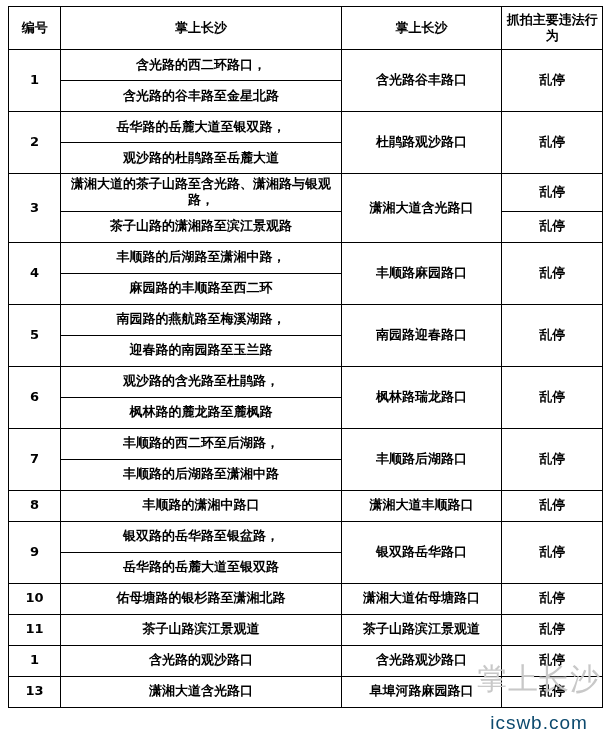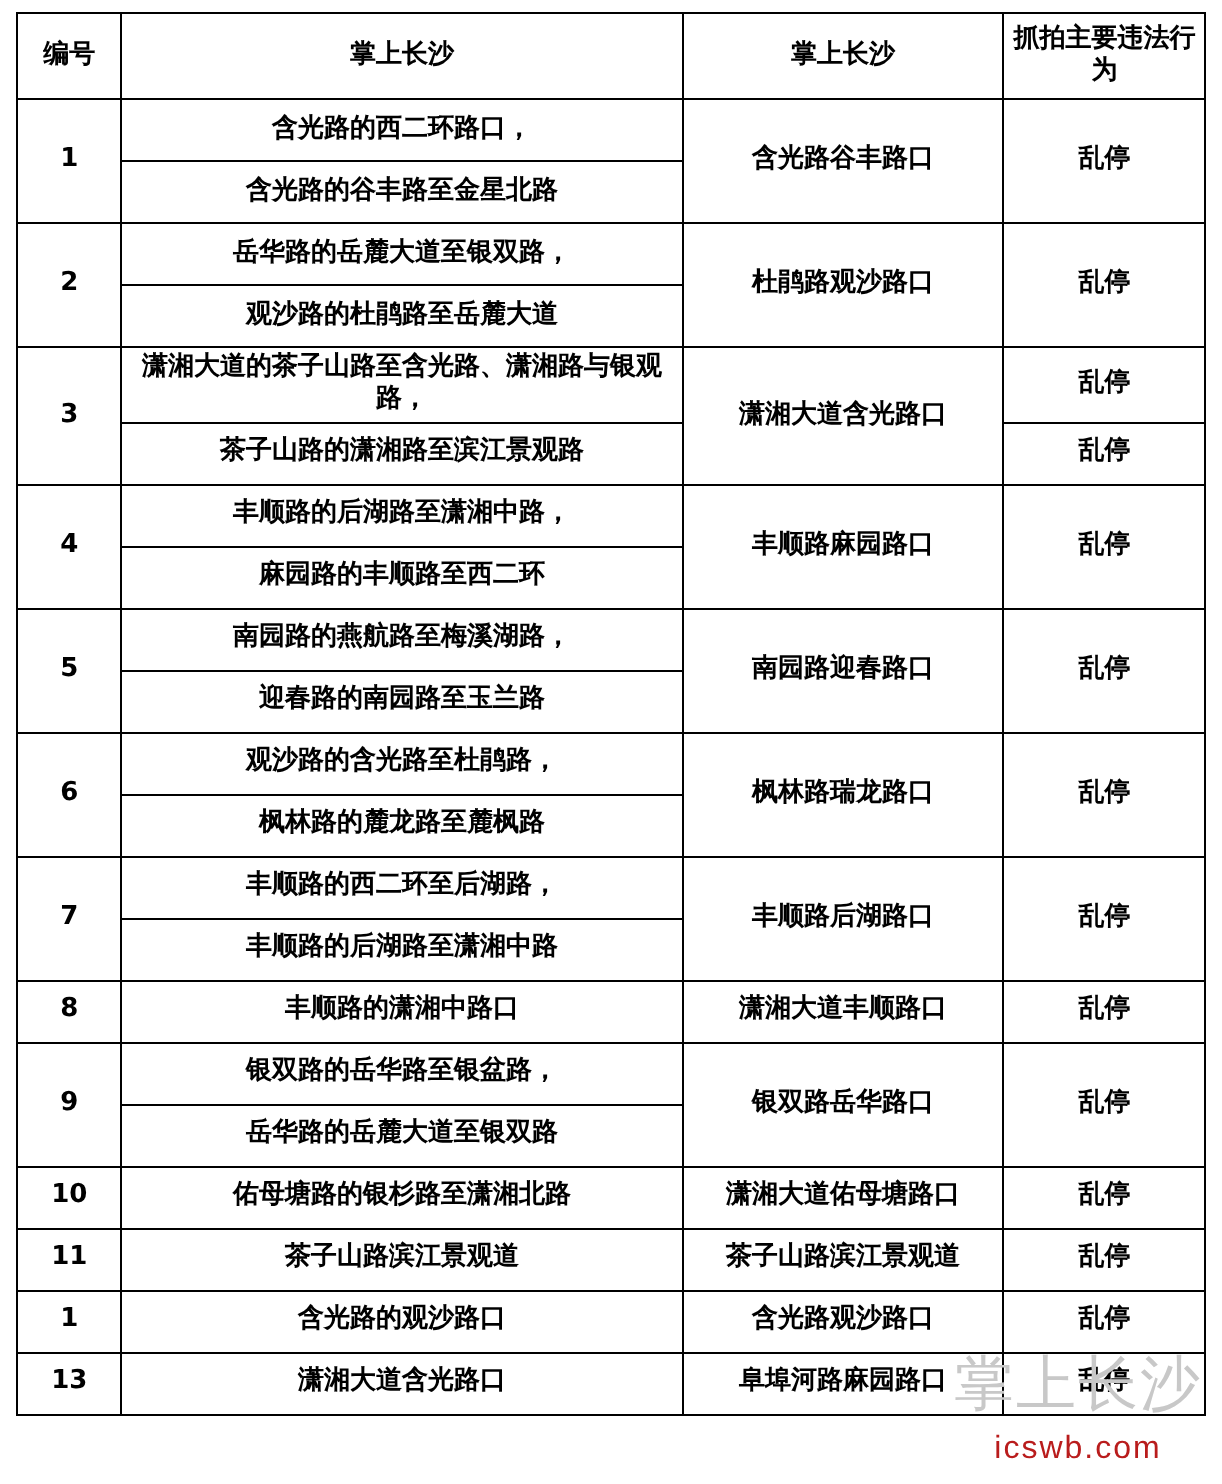--- a/index.html
+++ b/index.html
@@ -62,24 +62,24 @@
   .wm-logo {
     font-family: "DejaVu Serif", serif;
     font-size: 30px;
     font-weight: normal;
     color: #c8c8c8;
     letter-spacing: 1px;
     line-height: 1;
   }
   .wm-url {
     font-family: "Liberation Sans", sans-serif;
-    font-size: 16px;
-    color: #b91c1c;
+    font-size: 19px;
+    color: #0c4a6e;
     letter-spacing: 1px;
-    margin-top: 8px;
+    margin-top: 18px;
   }
 </style>
 </head>
 <body>
 
 <div class="sheet">
   <table class="violation-table">
     <colgroup>
       <col class="col-id">
       <col class="col-road">

